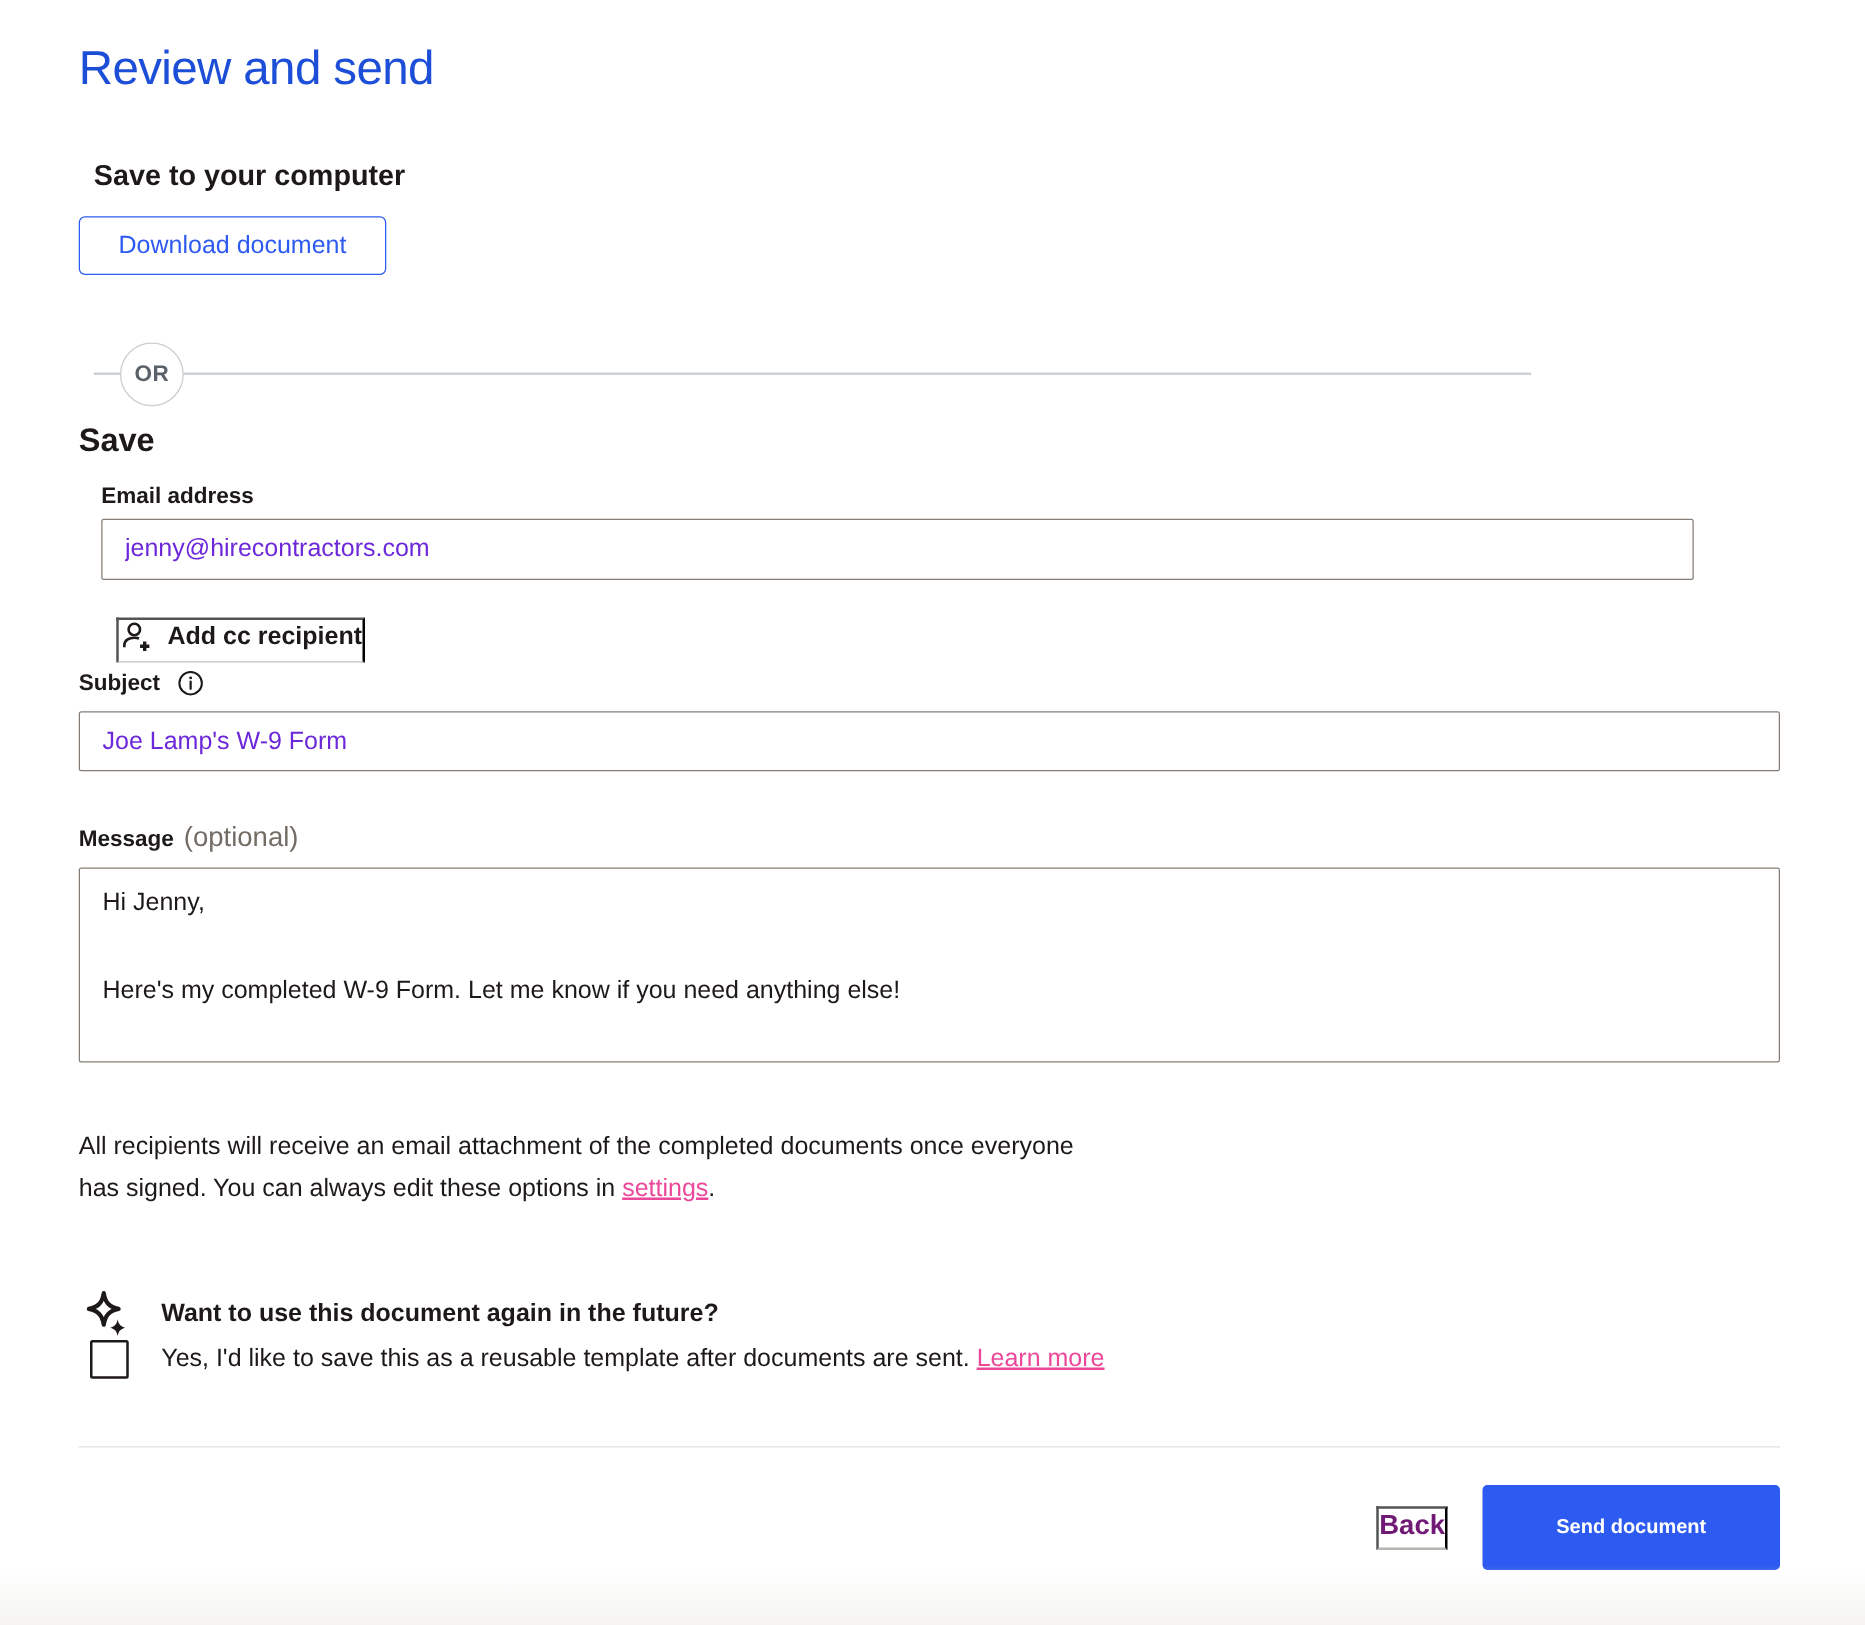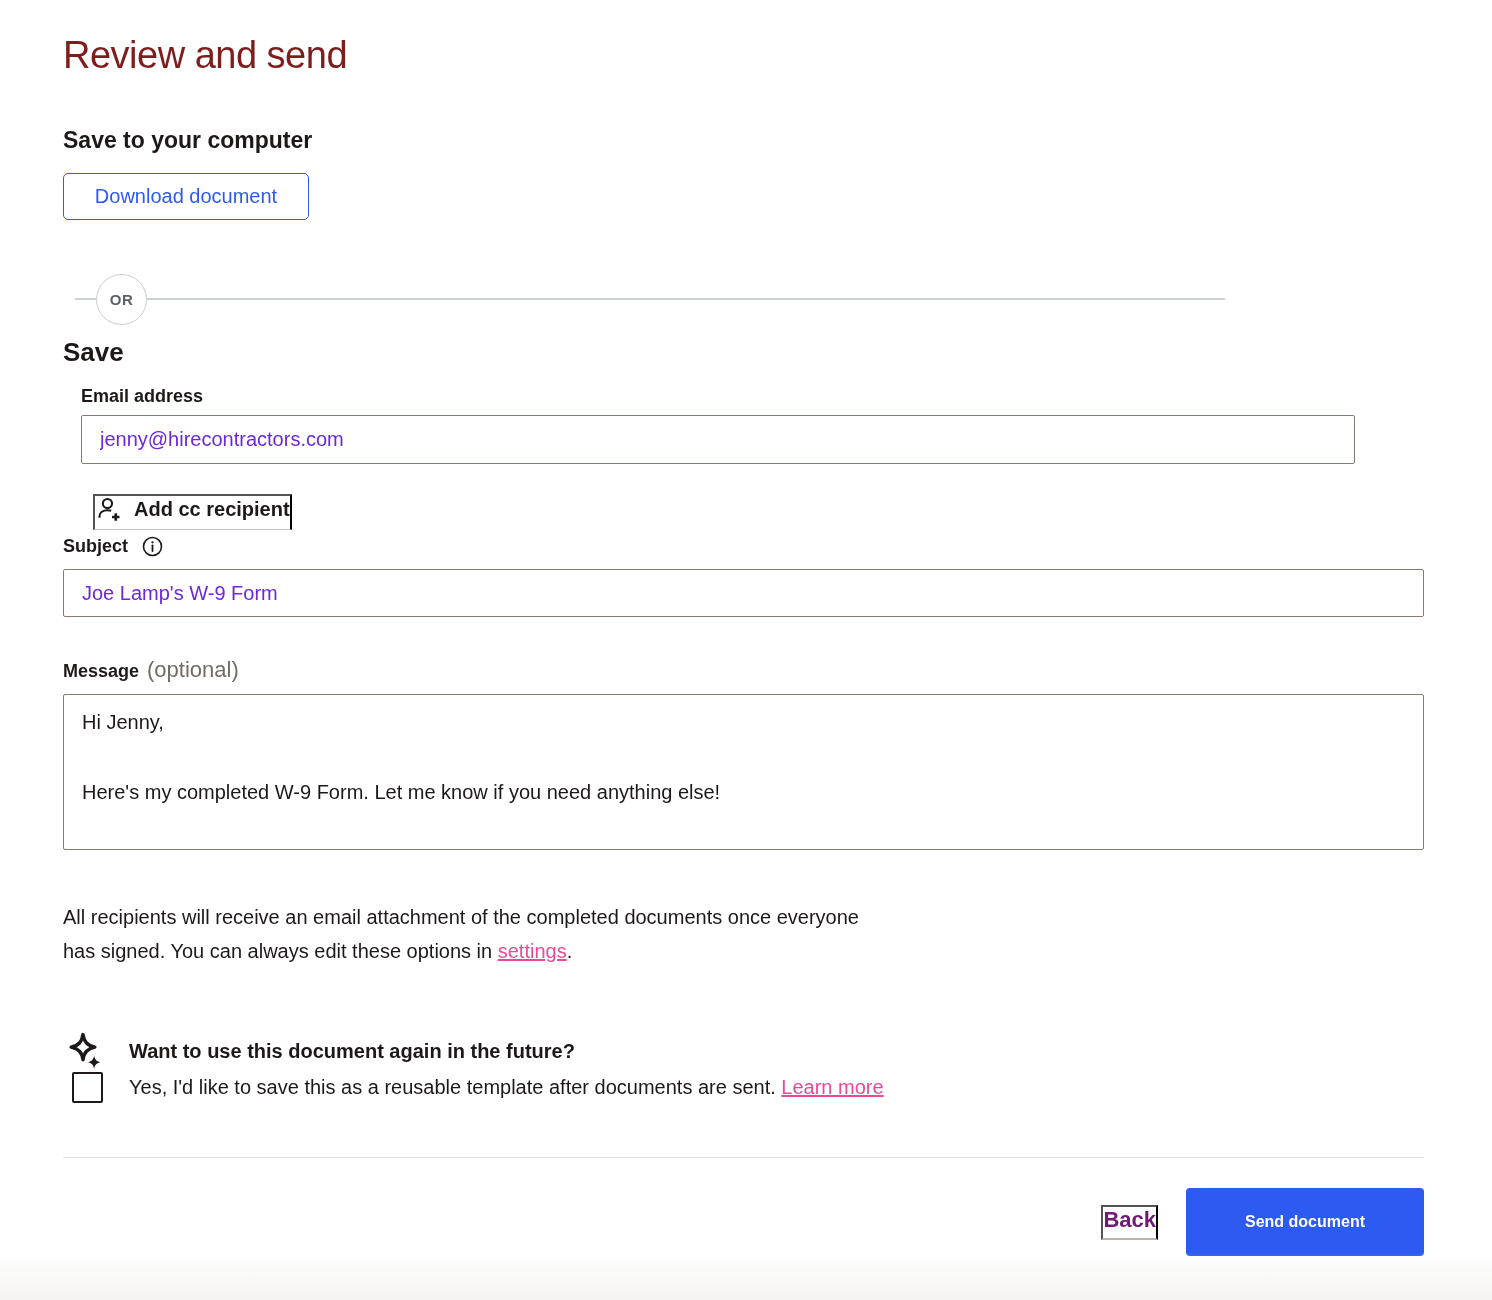--- a/index.html
+++ b/index.html
@@ -9,27 +9,28 @@
     font-family: "Liberation Sans", sans-serif;
     color: #1e1919;
     position: relative;
   }
   .content { width: 1361px; margin-left: 63px; padding-top: 34px; }
 
   .page-title {
     font-size: 38px;
     font-weight: 500;
     letter-spacing: -0.5px;
-    color: #7f1d1d;
+    color: #1d4ed8;
   }
 
   .section-heading {
     font-size: 23px;
     font-weight: 700;
     margin-top: 50px;
+    margin-left: 12px;
   }
 
   .btn-outline {
     display: inline-flex;
     align-items: center;
     justify-content: center;
     margin-top: 19px;
     min-width: 246px;
     height: 47px;
     background: #ffffff;
@@ -57,21 +58,21 @@
     left: 33px;
     top: 0;
     width: 51px;
     height: 51px;
     border: 1px solid #c9ced2;
     border-radius: 50%;
     background: #ffffff;
     display: flex;
     align-items: center;
     justify-content: center;
-    font-size: 15px;
+    font-size: 18px;
     font-weight: 700;
     color: #5b626a;
     letter-spacing: 0.5px;
   }
 
   .send-heading { font-size: 26px; font-weight: 700; margin-top: 12px; }
 
   .email-group { margin-left: 18px; margin-top: 18px; }
   .field-label { display: block; font-size: 18px; font-weight: 700; color: #1e1919; }
   .text-input {

